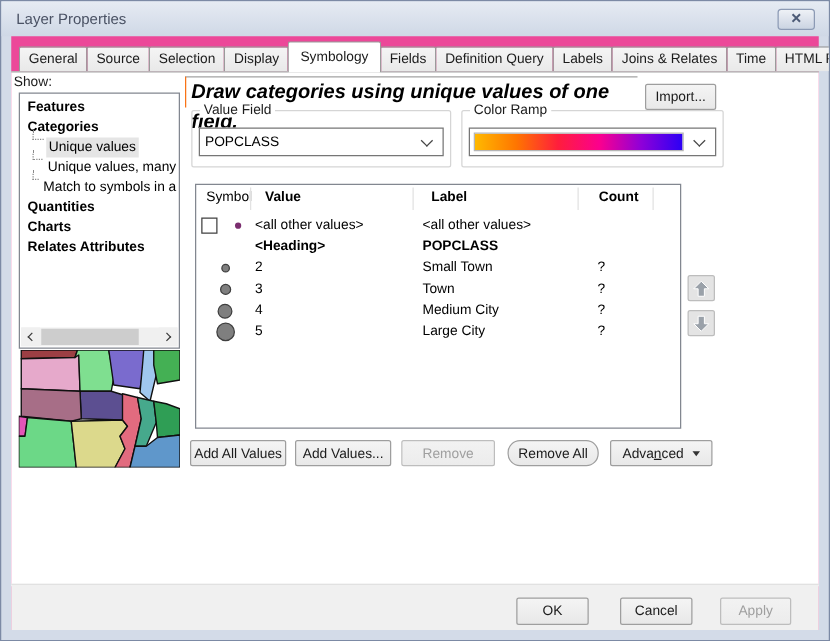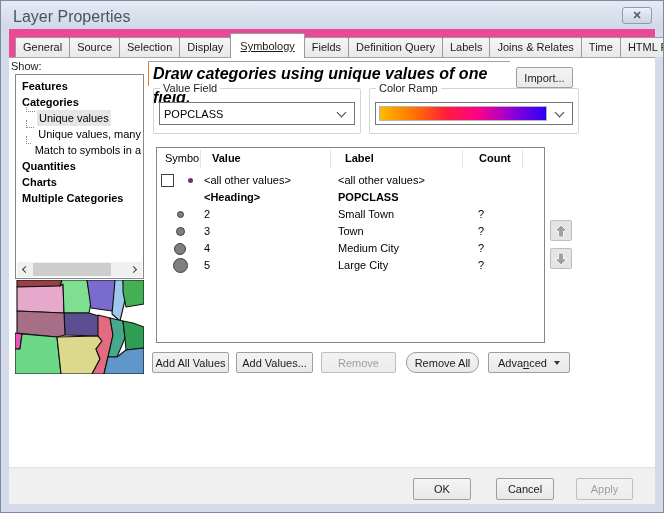--- a/index.html
+++ b/index.html
@@ -1,29 +1,29 @@
 <!DOCTYPE html>
 <html><head>
 <meta charset="utf-8">
 <style>
   html,body{margin:0;padding:0;background:#fff;}
   *{box-sizing:border-box;font-family:"Liberation Sans",sans-serif;}
   .window{position:relative;width:664px;height:513px;background:#d3dbe8;border:1px solid #7c8aa5;overflow:hidden;}
   .titlebar{position:absolute;left:0;top:0;width:100%;height:28px;
     background:linear-gradient(#e6ebf3,#cfd8e6);}
-  .title-text{position:absolute;left:12px;top:7px;font-size:16px;color:#4a5264;}
+  .title-text{position:absolute;left:12px;top:7px;font-size:12px;color:#4a5264;}
   .close-btn{position:absolute;right:11px;top:6px;width:30px;height:17px;border:1px solid #8c9ab4;border-radius:3px;
     background:linear-gradient(#eef1f6,#cbd4e2);display:flex;align-items:center;justify-content:center;cursor:default;padding:0;}
   .close-x{font-size:11px;font-weight:bold;color:#4d5b77;line-height:1;}
   .client{position:absolute;left:8px;top:28px;right:8px;bottom:8px;background:#ec4899;}
   
   .tabbar{position:absolute;left:6px;top:6px;height:22px;display:flex;align-items:flex-end;z-index:3;}
   .tab{height:20px;line-height:19px;padding:0 7px;font-size:11px;color:#1b1b1b;background:linear-gradient(#f5f5f5,#e9e9e9);
     border:1px solid #9a9a9a;border-bottom:none;border-radius:2px 2px 0 0;margin-right:-1px;white-space:nowrap;}
-  .tab.active{height:25px;line-height:24px;background:#fff;margin-bottom:-1px;z-index:4;position:relative;padding:0 9px;text-decoration:underline;}
+  .tab.active{height:25px;line-height:24px;background:#fff;margin-bottom:-1px;z-index:4;position:relative;padding:0 9px;}
   
   .page{position:absolute;left:0;top:28px;width:100%;height:412px;background:#fff;border-top:1px solid #a5a5a5;}
   .footer{position:absolute;left:0;bottom:0;width:100%;height:37px;background:#f0f0f0;border-top:1px solid #e1e1e1;}
   .abs{position:absolute;}
   .lbl{font-size:11px;color:#1b1b1b;}
   
   .show-label{left:2px;top:2px;}
   .listbox{left:6px;top:16px;width:129px;height:205px;background:#fff;border:1px solid #828790;overflow:hidden;}
   .tree{padding:3px 0 0 4px;}
   .tree-item{height:16px;line-height:16px;font-size:11px;white-space:nowrap;display:flex;align-items:flex-start;color:#000;}
@@ -137,21 +137,21 @@
               <span class="tree-dots"></span>
               <span class="txt">Match to symbols in a</span>
             </div>
             <div class="tree-item bold">
               <span class="txt">Quantities</span>
             </div>
             <div class="tree-item bold">
               <span class="txt">Charts</span>
             </div>
             <div class="tree-item bold">
-              <span class="txt">Multiple Categories</span>
+              <span class="txt">Relates Attributes</span>
             </div>
           </div>
         <div class="hscroll">
           <div class="scroll-arrow">
               <span class="chev-l"></span>
             </div>
           <div class="scroll-thumb"></div>
           <div class="scroll-track"></div>
           <div class="scroll-arrow">
               <span class="chev-r"></span>

